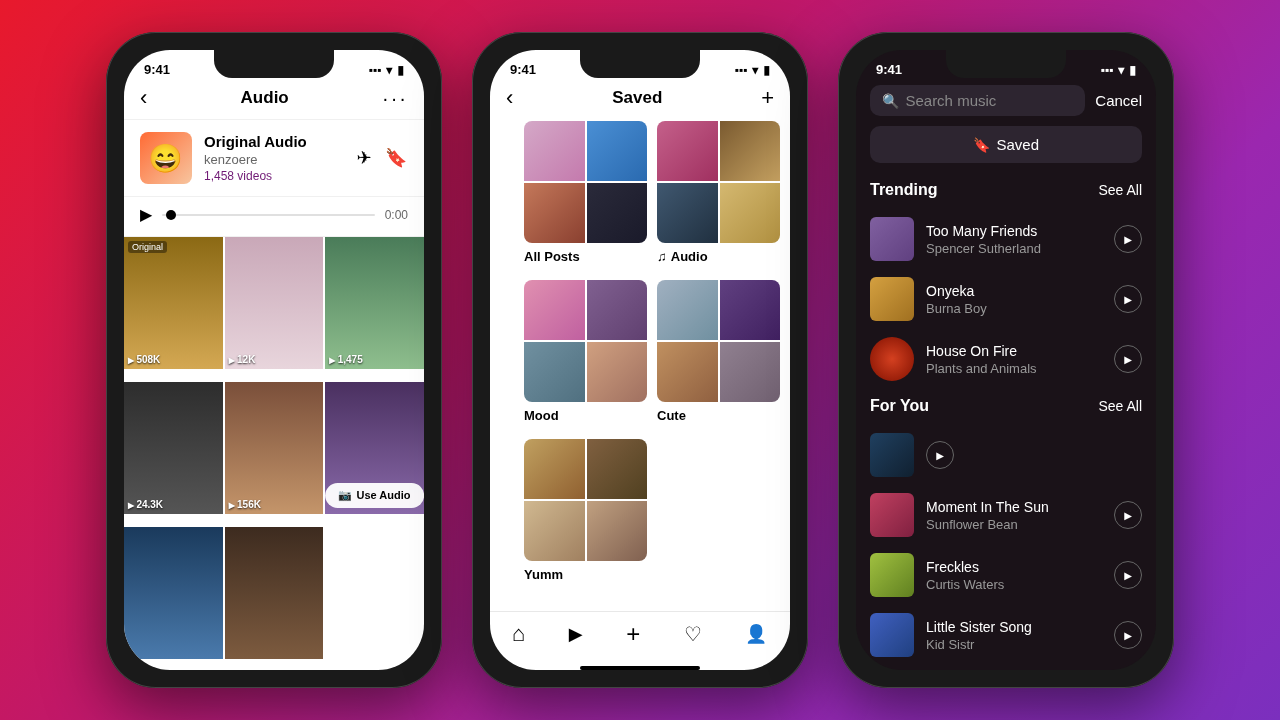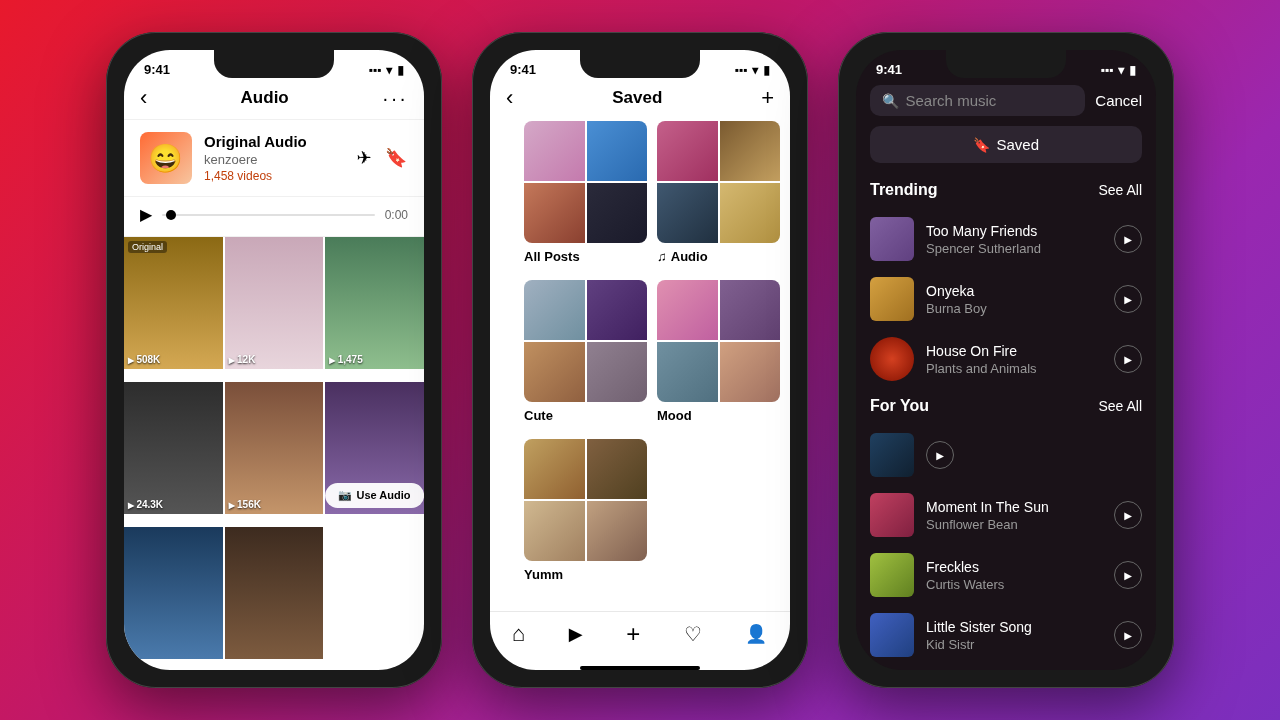--- a/index.html
+++ b/index.html
@@ -96,21 +96,21 @@
       background: linear-gradient(135deg, #ff6b35, #f7c59f);
       display: flex;
       align-items: center;
       justify-content: center;
       font-size: 24px;
       overflow: hidden;
     }
     .audio-details { flex: 1; }
     .audio-title { font-size: 15px; font-weight: 600; color: #000; }
     .audio-username { font-size: 13px; color: #666; margin-top: 2px; }
-    .audio-count { font-size: 12px; color: #c2410c; margin-top: 2px; }
+    .audio-count { font-size: 12px; color: #701a75; margin-top: 2px; }
     .audio-actions { display: flex; gap: 14px; }
 
     .audio-player {
       padding: 8px 16px 12px;
       border-bottom: 1px solid #f0f0f0;
     }
     .player-bar {
       display: flex;
       align-items: center;
       gap: 10px;
@@ -450,35 +450,35 @@
               <div class="mosaic-cell mc7"></div>
               <div class="mosaic-cell mc8"></div>
             </div>
             <div class="collection-label"><span>♫</span> Audio</div>
           </div>
         </div>
 
         <div class="collections-row">
           <div class="collection-item">
             <div class="collection-mosaic">
+              <div class="mosaic-cell mc9" style="background:linear-gradient(135deg,#e090b0,#c060a0);"></div>
+              <div class="mosaic-cell mc10" style="background:linear-gradient(135deg,#806090,#604070);"></div>
+              <div class="mosaic-cell mc11" style="background:linear-gradient(135deg,#7090a0,#507080);"></div>
+              <div class="mosaic-cell mc12" style="background:linear-gradient(135deg,#d0a080,#a07060);"></div>
+            </div>
+            <div class="collection-label">Mood</div>
+          </div>
+          <div class="collection-item">
+            <div class="collection-mosaic">
               <div class="mosaic-cell" style="background:linear-gradient(135deg,#a0b0c0,#7090a0);"></div>
               <div class="mosaic-cell" style="background:linear-gradient(135deg,#604080,#402060);"></div>
               <div class="mosaic-cell" style="background:linear-gradient(135deg,#c09060,#906040);"></div>
               <div class="mosaic-cell" style="background:linear-gradient(135deg,#908090,#706070);"></div>
             </div>
             <div class="collection-label">Cute</div>
-          </div>
-          <div class="collection-item">
-            <div class="collection-mosaic">
-              <div class="mosaic-cell mc9" style="background:linear-gradient(135deg,#e090b0,#c060a0);"></div>
-              <div class="mosaic-cell mc10" style="background:linear-gradient(135deg,#806090,#604070);"></div>
-              <div class="mosaic-cell mc11" style="background:linear-gradient(135deg,#7090a0,#507080);"></div>
-              <div class="mosaic-cell mc12" style="background:linear-gradient(135deg,#d0a080,#a07060);"></div>
-            </div>
-            <div class="collection-label">Mood</div>
           </div>
         </div>
 
         <div class="collections-row">
           <div class="collection-item">
             <div class="collection-mosaic">
               <div class="mosaic-cell" style="background:linear-gradient(135deg,#c0a060,#906030);"></div>
               <div class="mosaic-cell" style="background:linear-gradient(135deg,#806040,#504020);"></div>
               <div class="mosaic-cell" style="background:linear-gradient(135deg,#d0b890,#a08060);"></div>
               <div class="mosaic-cell" style="background:linear-gradient(135deg,#c0a080,#806050);"></div>

